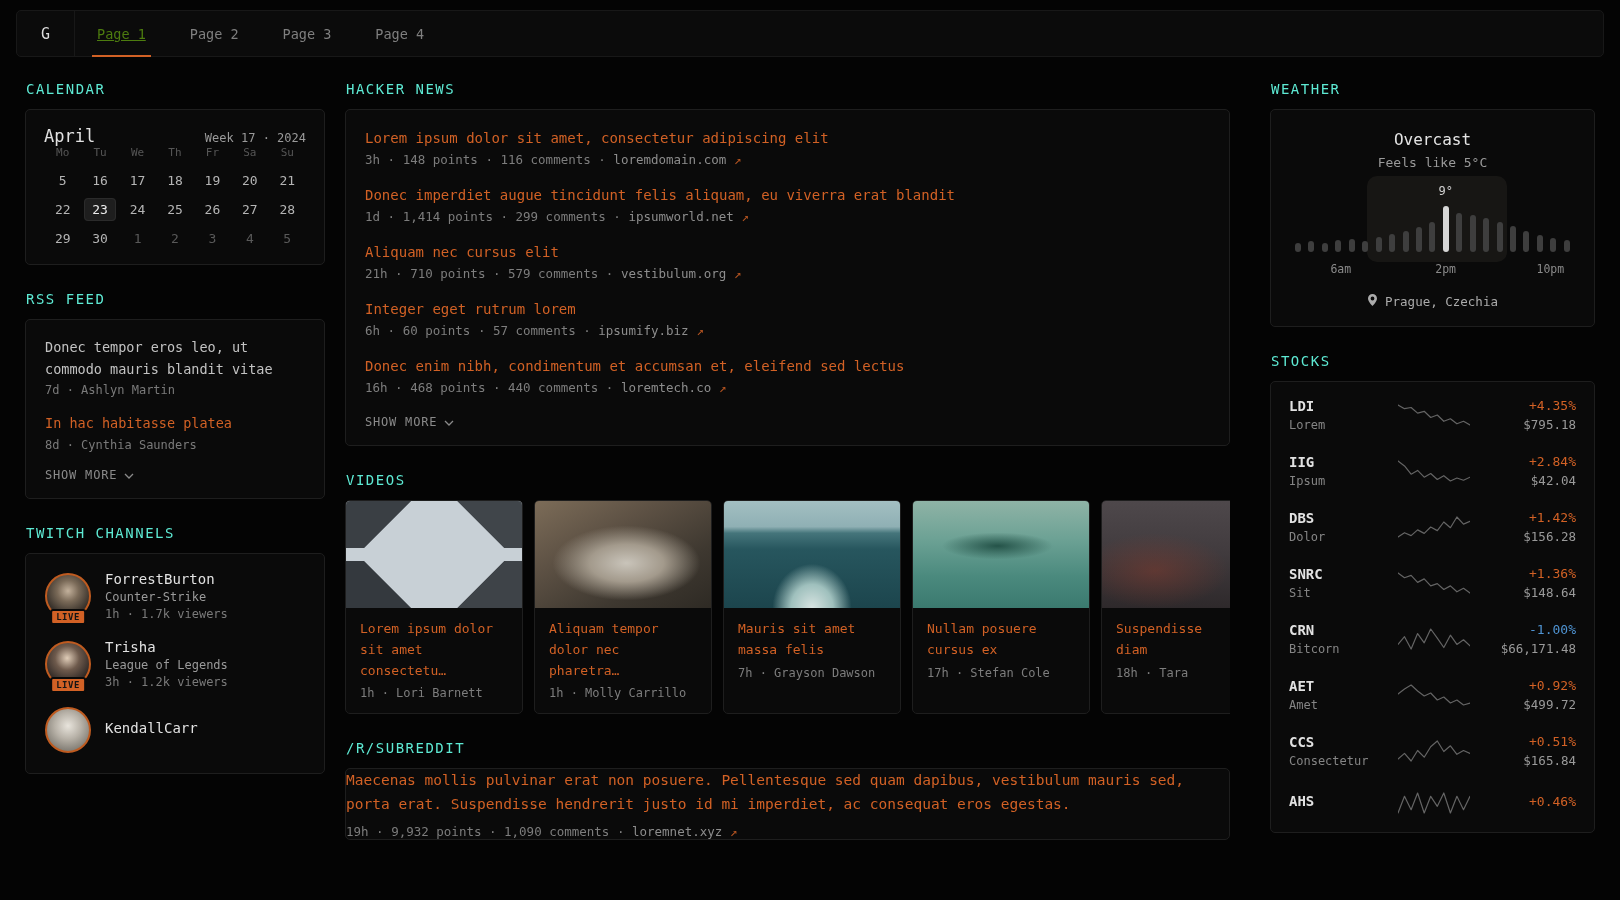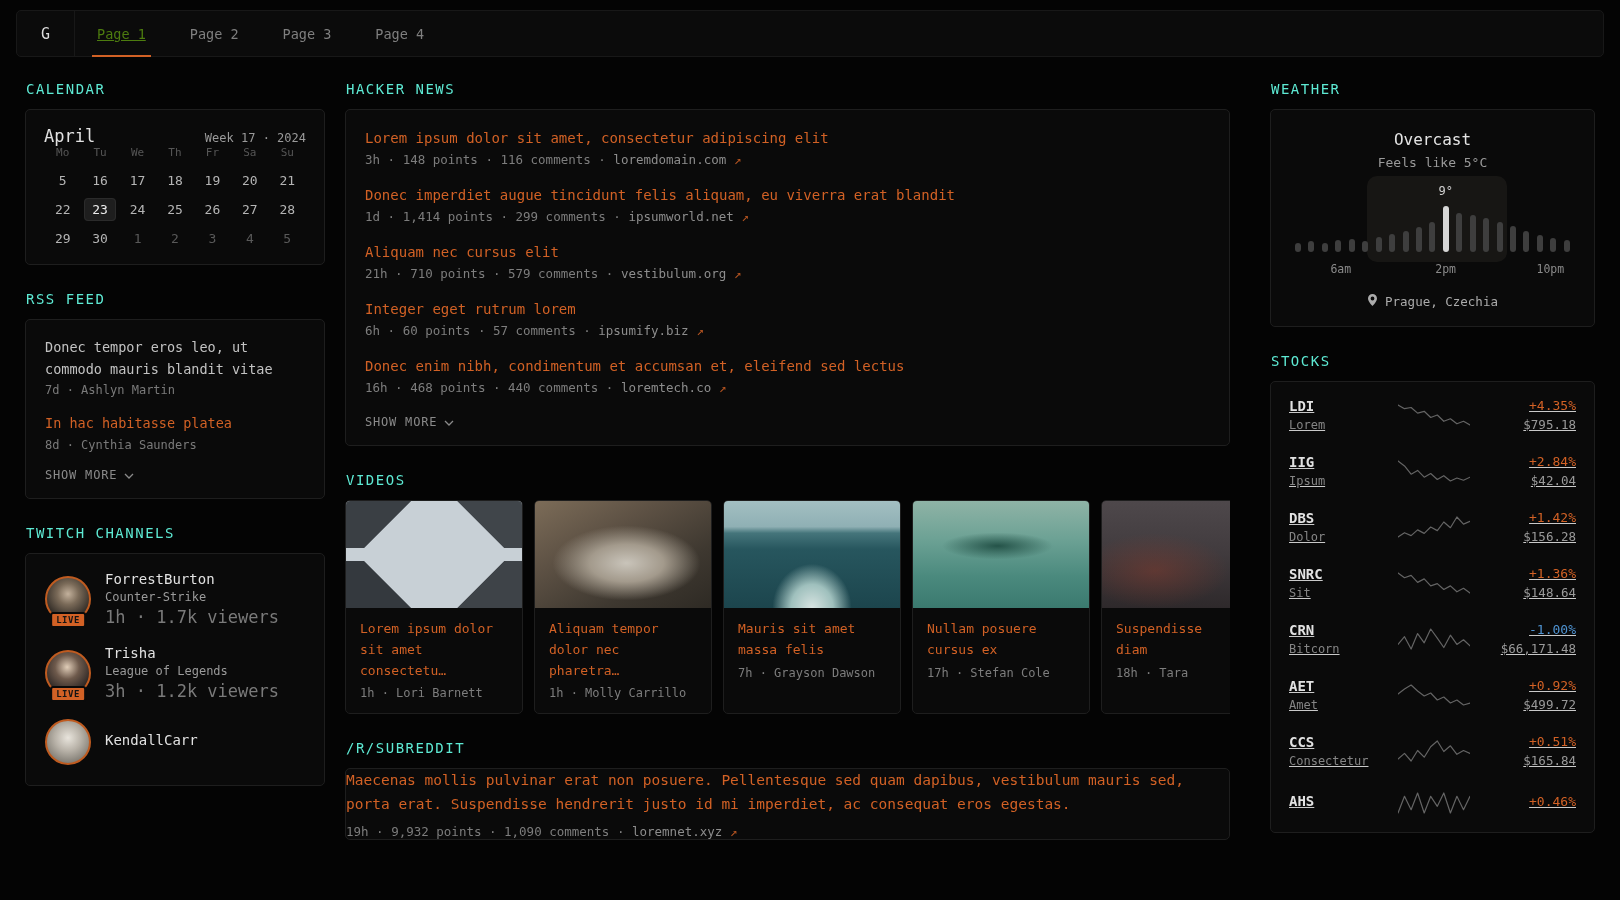--- a/index.html
+++ b/index.html
@@ -69,21 +69,21 @@
   .av-0 { background:radial-gradient(circle at 50% 38%, #c3b19c 0%, #7a6a58 32%, #3a332c 68%, #23201c 100%); }
   .av-1 { background:radial-gradient(circle at 48% 36%, #e0cdb8 0%, #6e5a4c 35%, #2a2422 75%); }
   .av-2 { background:radial-gradient(circle at 50% 40%, #e8e4dc 0%, #b8b2a8 40%, #6e6a62 90%); }
   .live-badge { position:absolute; left:50%; bottom:-6px; transform:translateX(-50%);
     background:var(--accent); color:#141414; font-size:9px; font-weight:bold;
     letter-spacing:0.5px; padding:1px 4px; border-radius:3px; border:2px solid #0a0a0a; }
   .live-badge:empty { display:none; }
   .ch-name { color:#e2e2e2; font-size:14px; margin-bottom:3px; }
   .ch-game { color:#9a9a9a; font-size:12px; margin-bottom:3px; }
   .ch-game:empty,.ch-meta:empty { display:none; }
-  .ch-meta { color:#7a7a7a; font-size:17px; }
+  .ch-meta { color:#7a7a7a; font-size:12px; }
   
   .hn { padding:20px 19px 16px; }
   .hn-item { margin-bottom:20px; }
   .hn-title { color:var(--accent); font-size:14px; margin-bottom:6px; cursor:pointer; }
   .hn-meta { color:#7d7d7d; font-size:12.5px; }
   .hn-domain { color:#8d8d8d; cursor:pointer; }
   .arrow { color:var(--accent); opacity:0.85; }
   
   .videos-row { display:flex; gap:11px; overflow:hidden; }
   .video-card { flex:none; width:178px; background:var(--card);
@@ -130,21 +130,21 @@
   .w-temp-label { position:absolute; left:50%; transform:translateX(-50%);
     color:#d2d2d2; font-size:12px; z-index:2; white-space:nowrap; }
   .w-highlight { position:absolute; left:26%; width:51%; top:-26px; bottom:-10px;
     background:rgba(255,235,200,0.055); border-radius:10px; z-index:0; }
   .w-times { position:relative; height:15px; margin:4px 4px 16px; }
   .w-times span { position:absolute; transform:translateX(-50%); top:0;
     color:#8a8a8a; font-size:11.5px; }
   .w-loc { display:flex; align-items:center; justify-content:center; gap:7px;
     color:#ababab; font-size:12.5px; }
   
-  .stocks { padding:5px 18px;text-decoration:underline; }
+  .stocks { padding:5px 18px; }
   .stock-row { display:flex; align-items:center; padding:11px 0; cursor:pointer; }
   .stock-id { width:94px; flex:none; }
   .stock-sym { color:#e2e2e2; font-size:14px; font-weight:bold; margin-bottom:4px; }
   .stock-name { color:#858585; font-size:12px; }
   .stock-spark { flex:1; display:flex; justify-content:center; align-items:center; }
   .stock-right { width:92px; flex:none; text-align:right; }
   .stock-change { font-size:13px; color:var(--accent); margin-bottom:4px; }
   .stock-change.neg { color:var(--negative); }
   .stock-price { color:#9a9a9a; font-size:12.5px; }
 </style>

